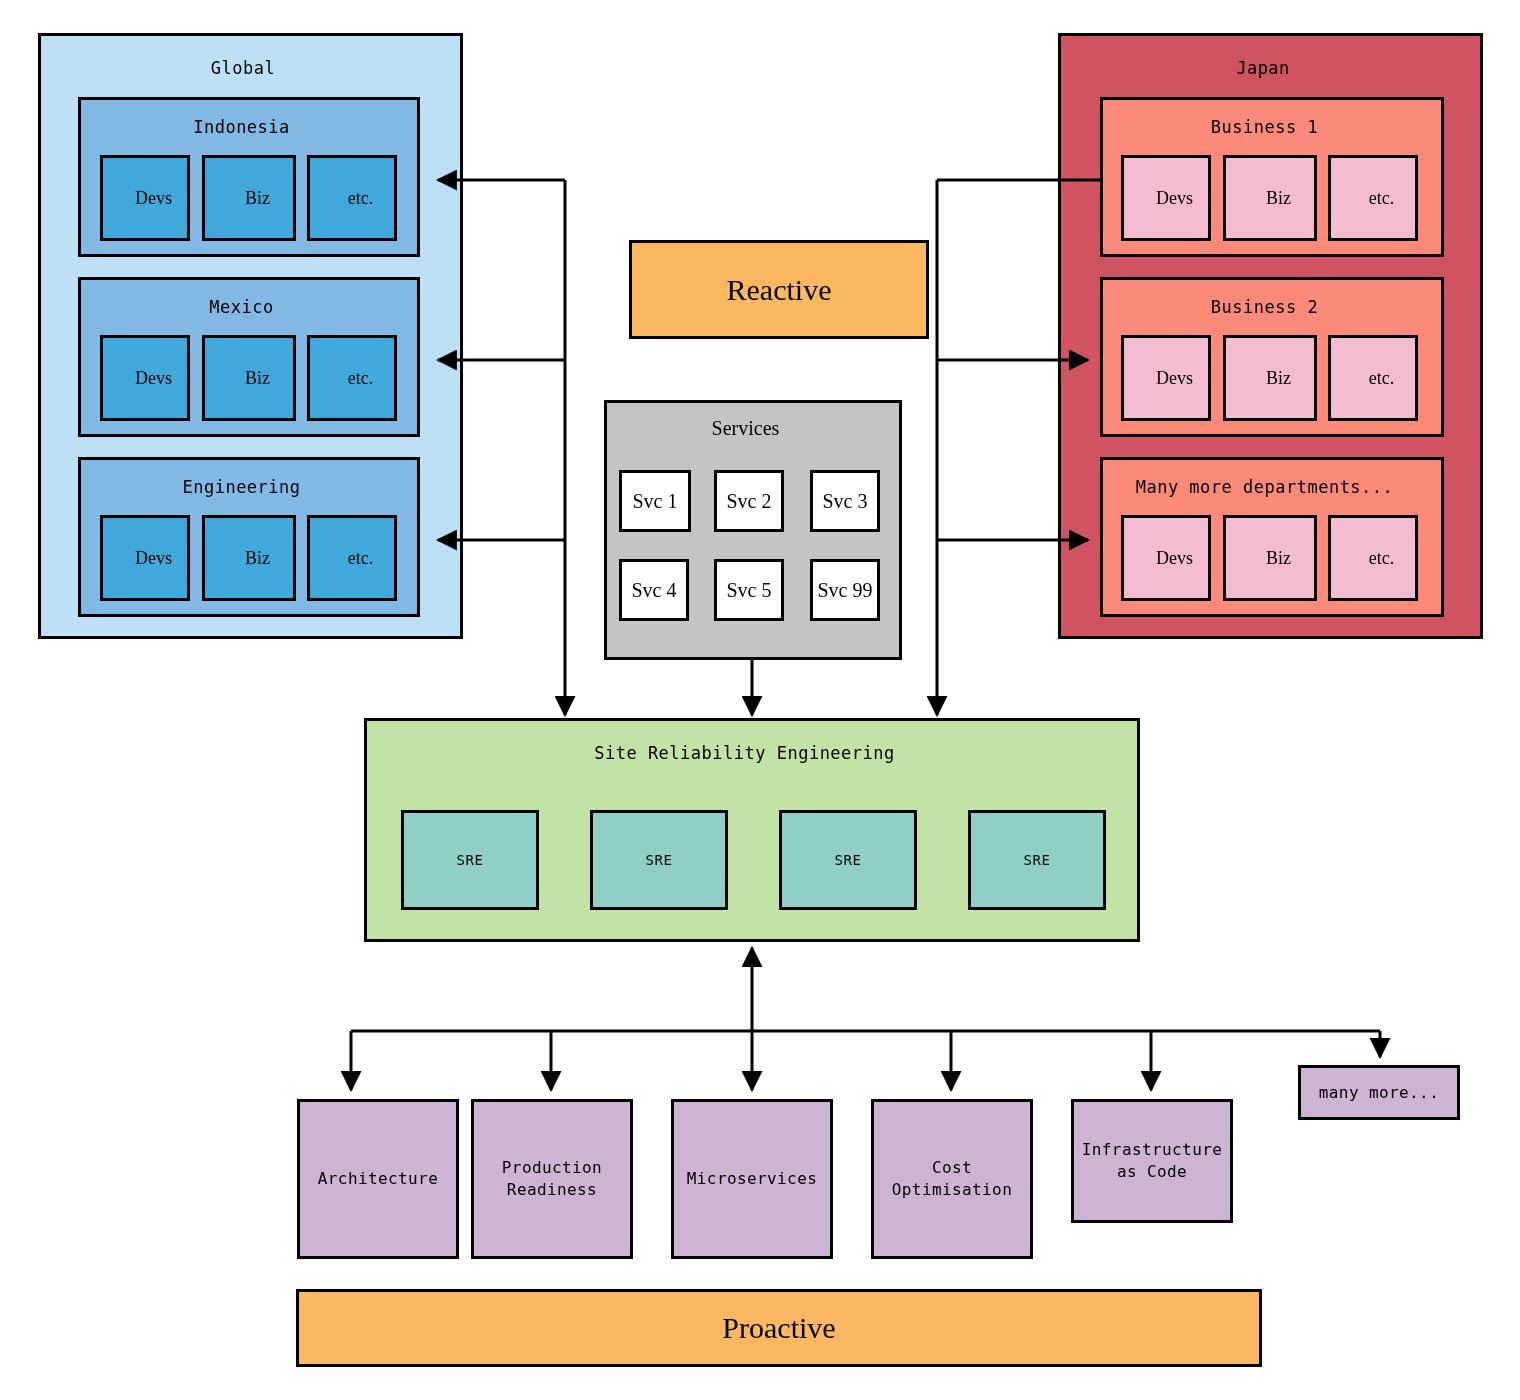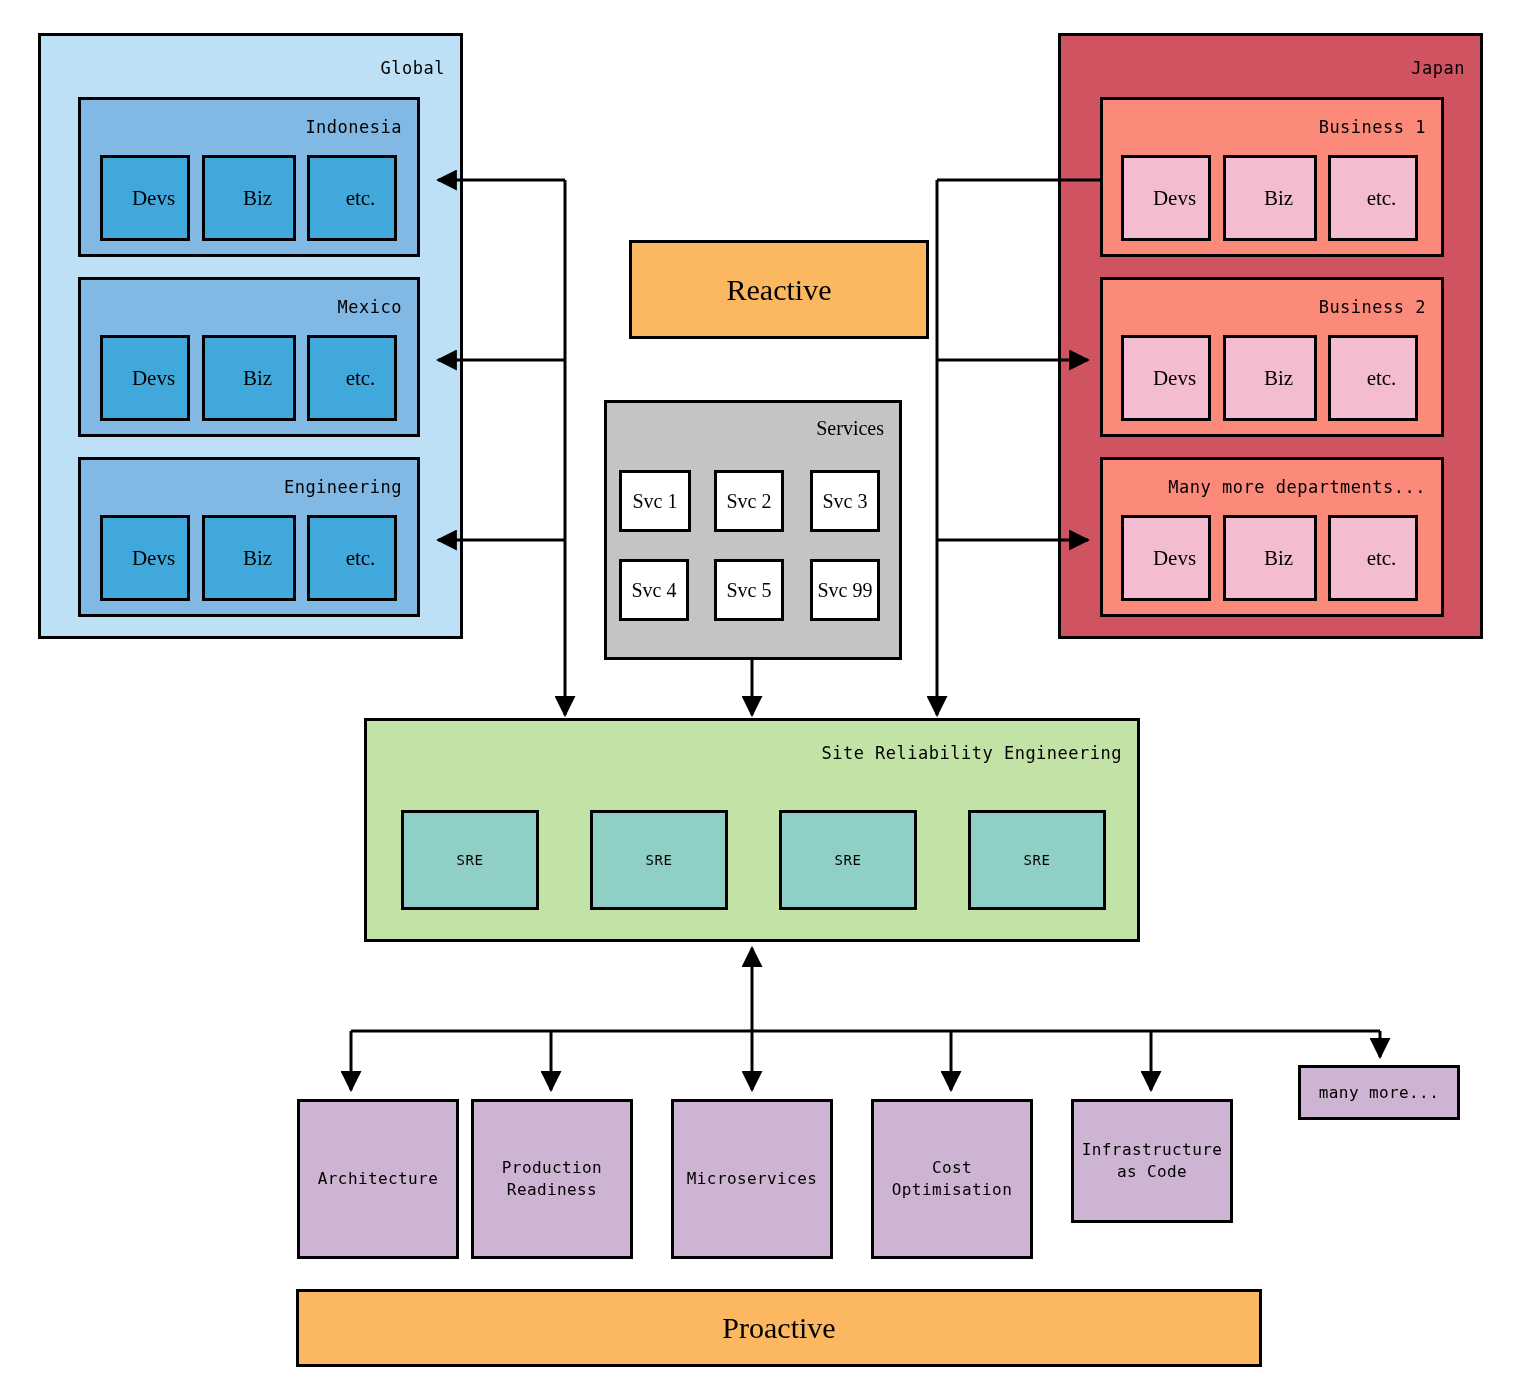--- a/index.html
+++ b/index.html
@@ -23,21 +23,21 @@
   .serif { font-family: "Liberation Serif", "DejaVu Serif", serif; }
 
   .box {
     position: absolute;
     box-sizing: border-box;
     border: 3px solid #000000;
   }
   .lbl {
     position: absolute;
     left: 0; right: 15px;
-    text-align: right;
+    text-align: center;
     color: #000;
     white-space: pre;
     pointer-events: none;
   }
   .ctr {
     display: flex;
     align-items: center;
     justify-content: center;
     text-align: center;
     white-space: pre-line;
@@ -52,21 +52,21 @@
     letter-spacing: 0.5px;
   }
   
   .subgroup { }
   .subgroup-title {
     top: 17px;
     font-size: 17px;
     letter-spacing: 0.5px;
   }
   .unit {
-    font-size: 21px;
+    font-size: 18px;
     padding-left: 17px;
   }
 
   
   .services-title {
     top: 14px;
     font-size: 20px;
   }
   .svc {
     background: #ffffff;

